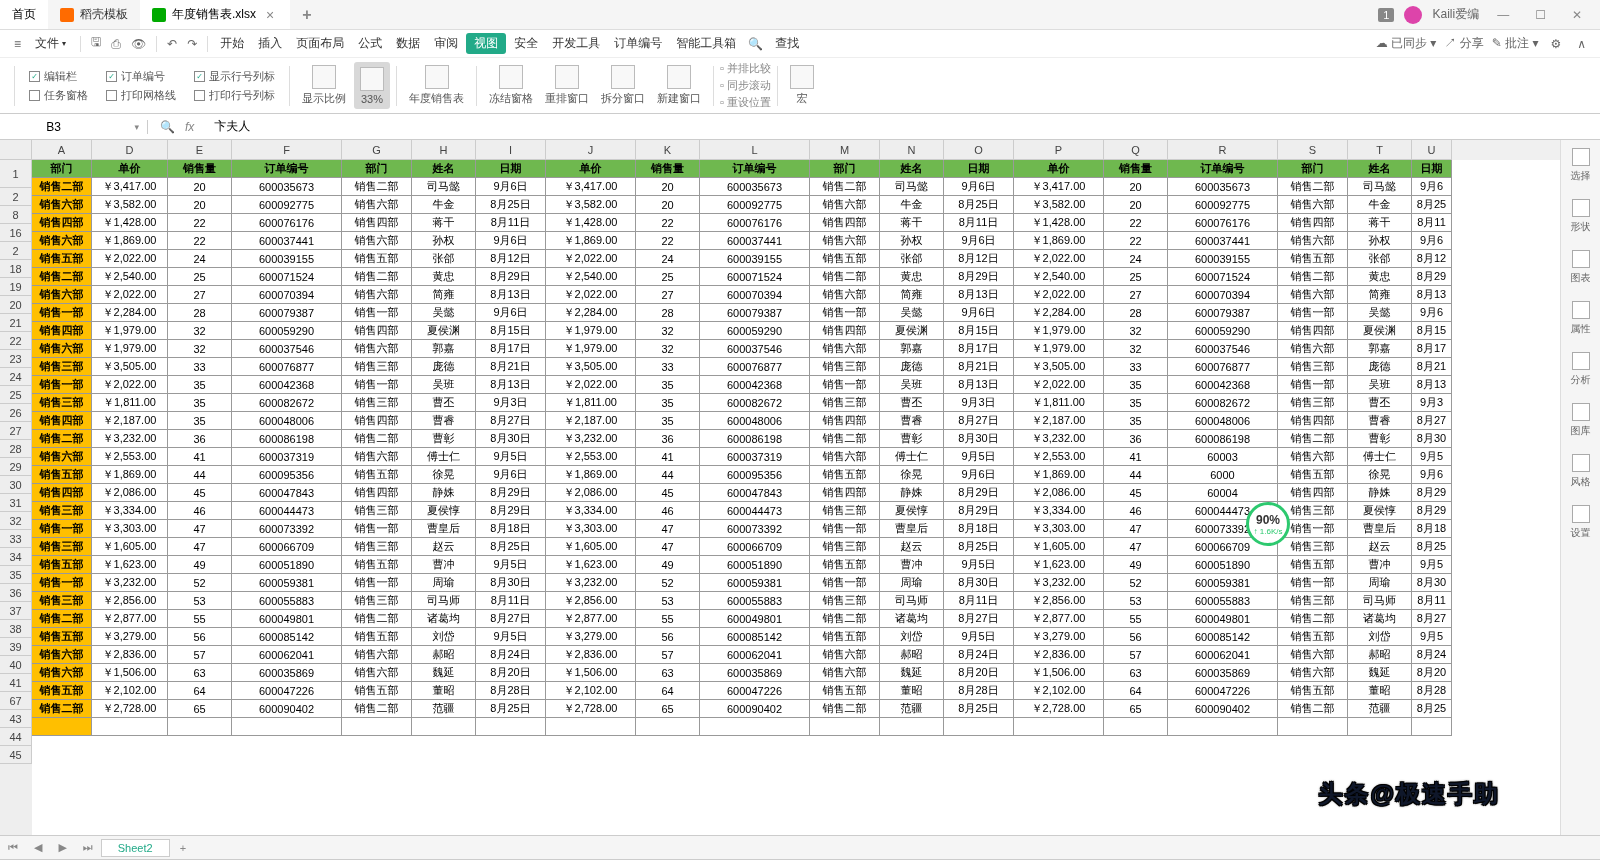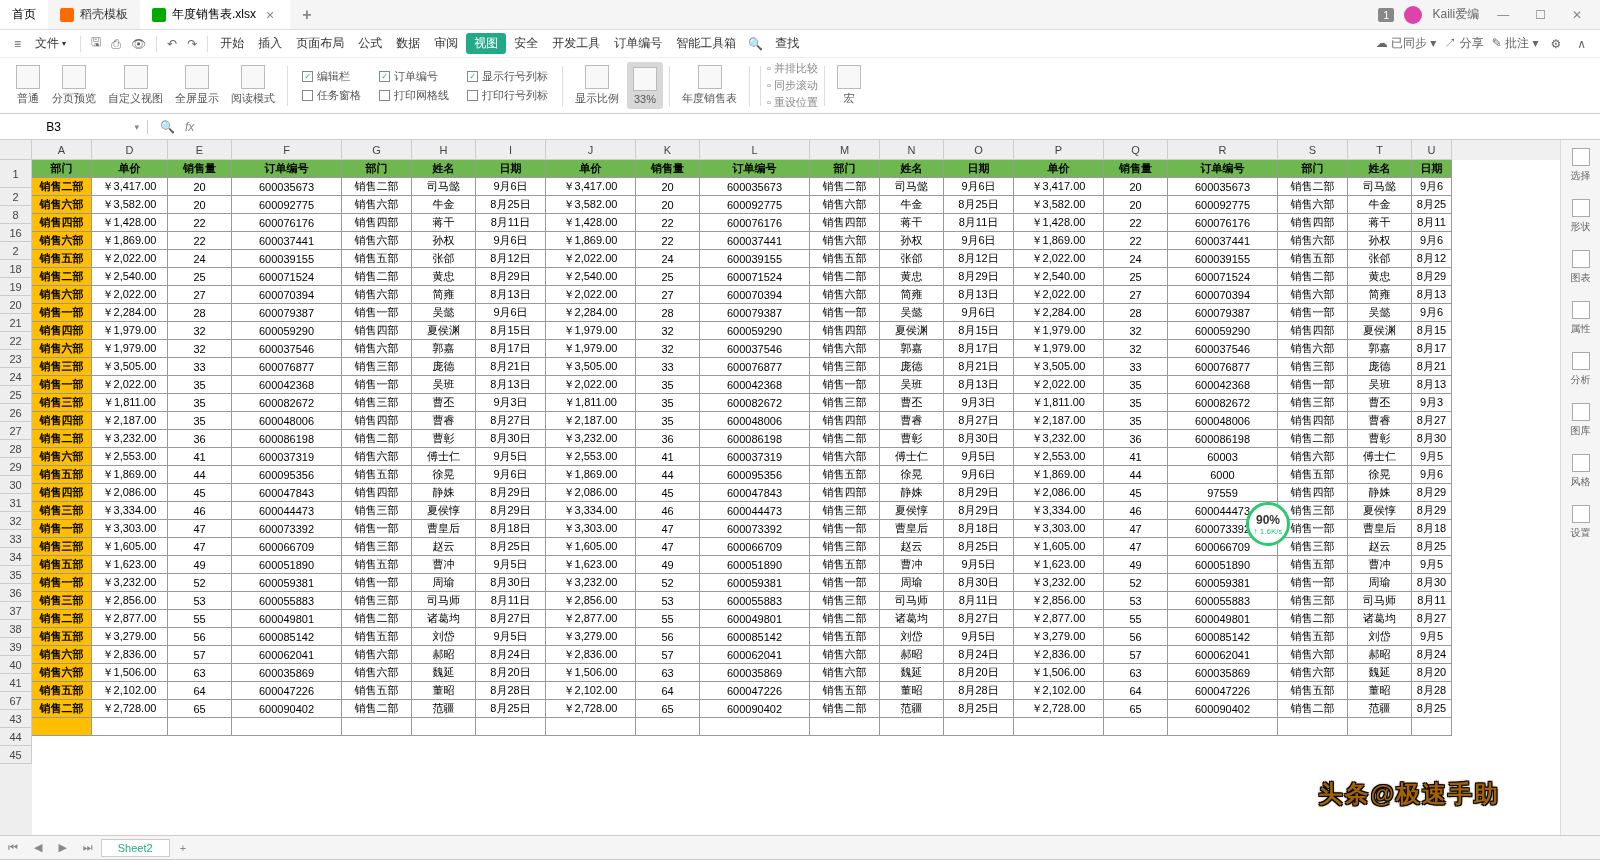--- a/index.html
+++ b/index.html
@@ -58,21 +58,21 @@
 .right-panel{width:40px;background:#f5f5f5;border-left:1px solid #ddd;display:flex;flex-direction:column;align-items:center;padding-top:8px;gap:16px;font-size:10px;color:#666;}
 .rp-item{display:flex;flex-direction:column;align-items:center;gap:3px;cursor:pointer;}
 .rp-icon{width:18px;height:18px;border:1px solid #aaa;background:#fff;}
 .sheet-tabs{height:24px;display:flex;align-items:center;background:#f5f5f5;border-top:1px solid #ccc;font-size:11px;}
 .st-nav{padding:0 8px;color:#888;}
 .st-tab{padding:2px 16px;background:#fff;border:1px solid #ccc;color:#2a8;}
 .st-add{padding:0 10px;color:#888;}
 .statusbar{height:22px;display:flex;align-items:center;background:#f5f5f5;border-top:1px solid #ccc;font-size:11px;color:#666;padding:0 10px;gap:12px;}
 .progress-circle{position:absolute;right:310px;top:502px;width:44px;height:44px;border:3px solid #2dc96f;border-radius:50%;background:#fff;display:flex;flex-direction:column;align-items:center;justify-content:center;font-size:12px;font-weight:bold;color:#333;}
 .progress-circle .spd{font-size:8px;color:#2dc96f;font-weight:normal;}
-.watermark{position:absolute;right:100px;bottom:50px;font-size:24px;color:#a16207;text-shadow:0 0 3px #000,-1px -1px 0 #000,1px -1px 0 #000,-1px 1px 0 #000,1px 1px 0 #000;font-weight:bold;letter-spacing:2px;}
+.watermark{position:absolute;right:100px;bottom:50px;font-size:24px;color:#0f172a;text-shadow:0 0 3px #000,-1px -1px 0 #000,1px -1px 0 #000,-1px 1px 0 #000,1px 1px 0 #000;font-weight:bold;letter-spacing:2px;}
 </style>
 </head>
 <body>
 
 <div class="titlebar">
   <div class="tab home">首页</div>
   <div class="tab docker">
       <span class="tab-icon icon-orange"></span>
       <span>稻壳模板</span>
     </div>
@@ -125,42 +125,20 @@
   <div class="menu-right">
     <span>☁ <span>已同步</span> ▾</span>
     <span>↗ <span>分享</span></span>
     <span>✎ <span>批注</span> ▾</span>
     <span class="menu-icon">⚙</span>
     <span class="menu-icon">∧</span>
   </div>
 </div>
 
 <div class="ribbon">
-  <div id="ribbon-g1" style="display:flex">
-      <div class="ribbon-group">
-        <div class="ribbon-icon"></div>
-        <span>普通</span>
-      </div>
-      <div class="ribbon-group">
-        <div class="ribbon-icon"></div>
-        <span>分页预览</span>
-      </div>
-      <div class="ribbon-group">
-        <div class="ribbon-icon"></div>
-        <span>自定义视图</span>
-      </div>
-      <div class="ribbon-group">
-        <div class="ribbon-icon"></div>
-        <span>全屏显示</span>
-      </div>
-      <div class="ribbon-group">
-        <div class="ribbon-icon"></div>
-        <span>阅读模式</span>
-      </div>
-    </div>
   <div class="ribbon-sep"></div>
   <div class="ribbon-checks" id="ribbon-c1">
       <div class="ribbon-check">
         <span class="rchk">✓</span>
         <span>编辑栏</span>
       </div>
       <div class="ribbon-check">
         <span class="rchk"></span>
         <span>任务窗格</span>
       </div>
@@ -193,39 +171,58 @@
   <div class="ribbon-group sel">
       <div class="ribbon-icon"></div>
       <span>33%</span>
     </div>
   <div class="ribbon-sep"></div>
   <div class="ribbon-group">
       <div class="ribbon-icon"></div>
       <span>年度销售表</span>
     </div>
   <div class="ribbon-sep"></div>
+  <div id="ribbon-g4" style="display:flex">
+      <div class="ribbon-group">
+        <div class="ribbon-icon"></div>
+        <span>冻结窗格</span>
+      </div>
+      <div class="ribbon-group">
+        <div class="ribbon-icon"></div>
+        <span>重排窗口</span>
+      </div>
+      <div class="ribbon-group">
+        <div class="ribbon-icon"></div>
+        <span>拆分窗口</span>
+      </div>
+      <div class="ribbon-group">
+        <div class="ribbon-icon"></div>
+        <span>新建窗口</span>
+      </div>
+    </div>
   <div class="ribbon-sep"></div>
   <div id="ribbon-g5" style="display:flex;flex-direction:column;gap:2px;font-size:11px;color:#888">
       <div>▫ 并排比较</div>
       <div>▫ 同步滚动</div>
       <div>▫ 重设位置</div>
     </div>
   <div class="ribbon-sep"></div>
   <div class="ribbon-group">
       <div class="ribbon-icon"></div>
       <span>宏</span>
     </div>
 </div>
 
 <div class="formula-bar">
   <div class="name-box">B3</div>
   <div class="fx-btns">
       <span>🔍</span>
       <span><i>fx</i></span>
     </div>
+  <div class="fx-input">卞夫人</div>
 </div>
 
 <div class="workspace">
   <div class="sheet-area">
     <div class="col-headers">
       <div class="corner"></div>
       <div id="col-headers-inner" style="display:flex">
           <div class="ch" style="width: 60px;">A</div>
           <div class="ch" style="width: 76px;">D</div>
           <div class="ch" style="width: 64px;">E</div>
@@ -671,21 +668,21 @@
             <div class="cell" style="width: 64px;">静姝</div>
             <div class="cell" style="width: 70px;">8月29日</div>
             <div class="cell" style="width: 90px;">￥2,086.00</div>
             <div class="cell" style="width: 64px;">45</div>
             <div class="cell" style="width: 110px;">600047843</div>
             <div class="cell" style="width: 70px;">销售四部</div>
             <div class="cell" style="width: 64px;">静姝</div>
             <div class="cell" style="width: 70px;">8月29日</div>
             <div class="cell" style="width: 90px;">￥2,086.00</div>
             <div class="cell" style="width: 64px;">45</div>
-            <div class="cell" style="width: 110px;">97559</div>
+            <div class="cell" style="width: 110px;">60004</div>
             <div class="cell" style="width: 70px;">销售四部</div>
             <div class="cell" style="width: 64px;">静姝</div>
             <div class="cell" style="width: 40px;">8月29</div>
           </div>
           <div class="row">
             <div class="cell dept" style="width: 60px;">销售三部</div>
             <div class="cell" style="width: 76px;">￥3,334.00</div>
             <div class="cell" style="width: 64px;">46</div>
             <div class="cell" style="width: 110px;">600044473</div>
             <div class="cell" style="width: 70px;">销售三部</div>

